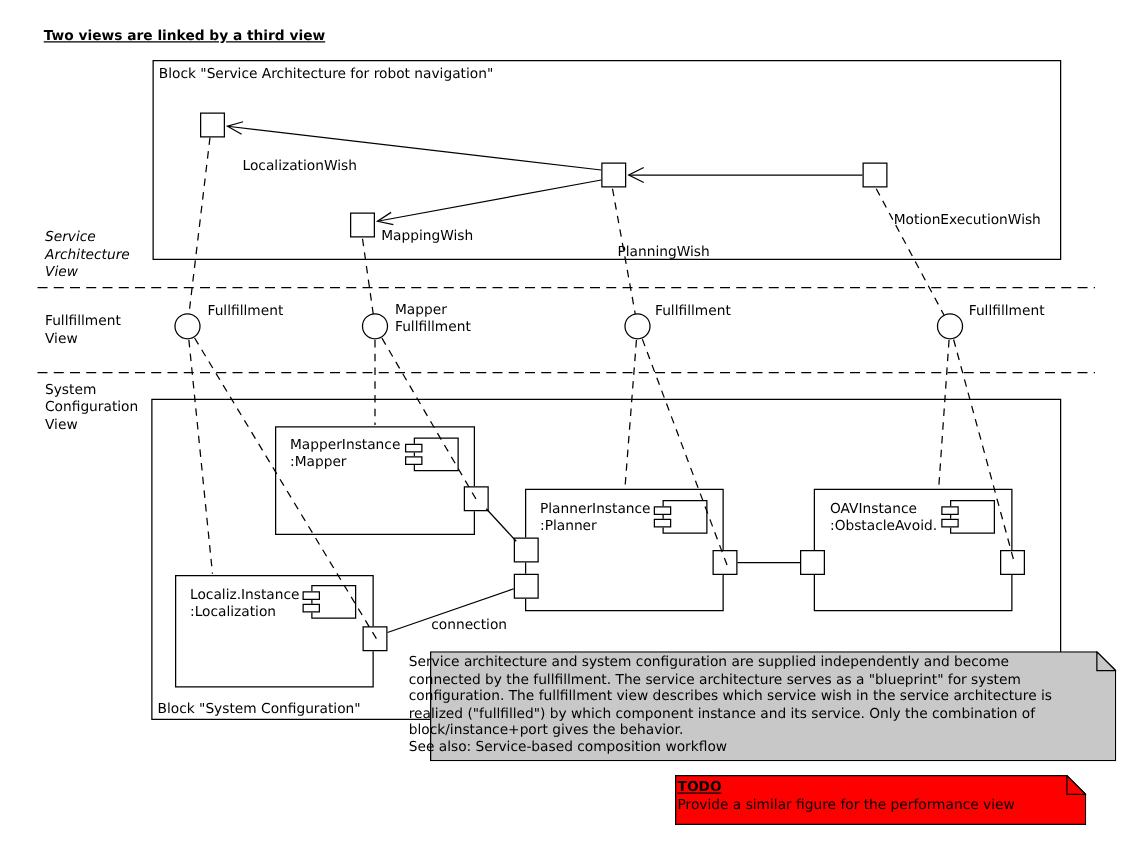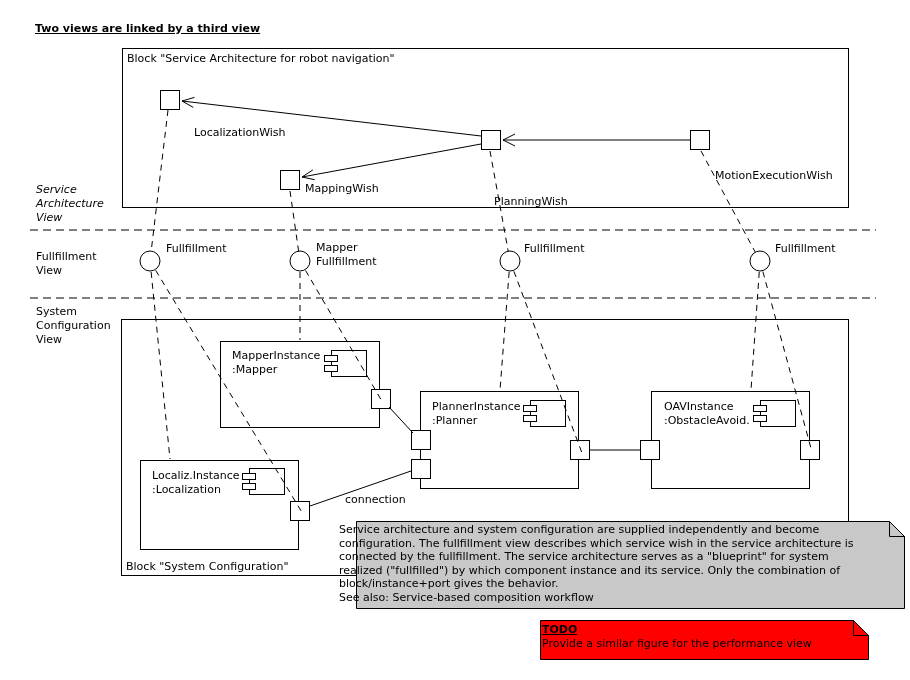--- a/index.html
+++ b/index.html
@@ -154,29 +154,29 @@
     <line x1="389" y1="407" x2="413" y2="433"></line>
     <line x1="310" y1="506" x2="411" y2="471"></line>
     <line x1="590" y1="450" x2="640" y2="450"></line>
 
     <circle cx="150" cy="261" r="10"></circle>
     <circle cx="300" cy="261" r="10"></circle>
     <circle cx="510" cy="261" r="10"></circle>
     <circle cx="760" cy="261" r="10"></circle>
   </svg>
 
-  <div class="note-wrap" style="left:334px;top:521px;width:549px;height:88px;padding-left:22px;">
+  <div class="note-wrap" style="left:322px;top:521px;width:549px;height:88px;padding-left:22px;">
     <svg width="549" height="88">
       <path d="M0.5,0.5 L533.5,0.5 L548.5,15.5 L548.5,87.5 L0.5,87.5 Z" fill="#c8c8c8" stroke="#000" stroke-width="1"></path>
       <path d="M533.5,0.5 L548.5,15.5 L533.5,15.5 Z" fill="#c8c8c8" stroke="#000" stroke-width="1"></path>
     </svg>
     <div class="note-text" style="left:5px;top:2px;">
       <div>Service architecture and system configuration are supplied independently and become</div>
+      <div>connected by the fullfillment. The service architecture serves as a "blueprint" for system</div>
       <div>configuration. The fullfillment view describes which service wish in the service architecture is</div>
-      <div>connected by the fullfillment. The service architecture serves as a "blueprint" for system</div>
       <div>realized ("fullfilled") by which component instance and its service. Only the combination of</div>
       <div>block/instance+port gives the behavior.</div>
       <div>See also: Service-based composition workflow</div>
     </div>
   </div>
 
   <div class="note-wrap" style="left:540px;top:620px;width:329px;height:40px;">
     <svg width="329" height="40">
       <path d="M0.5,0.5 L313.5,0.5 L328.5,15.5 L328.5,39.5 L0.5,39.5 Z" fill="#ff0000" stroke="#000" stroke-width="1"></path>
       <path d="M313.5,0.5 L328.5,15.5 L313.5,15.5 Z" fill="#ff0000" stroke="#000" stroke-width="1"></path>

